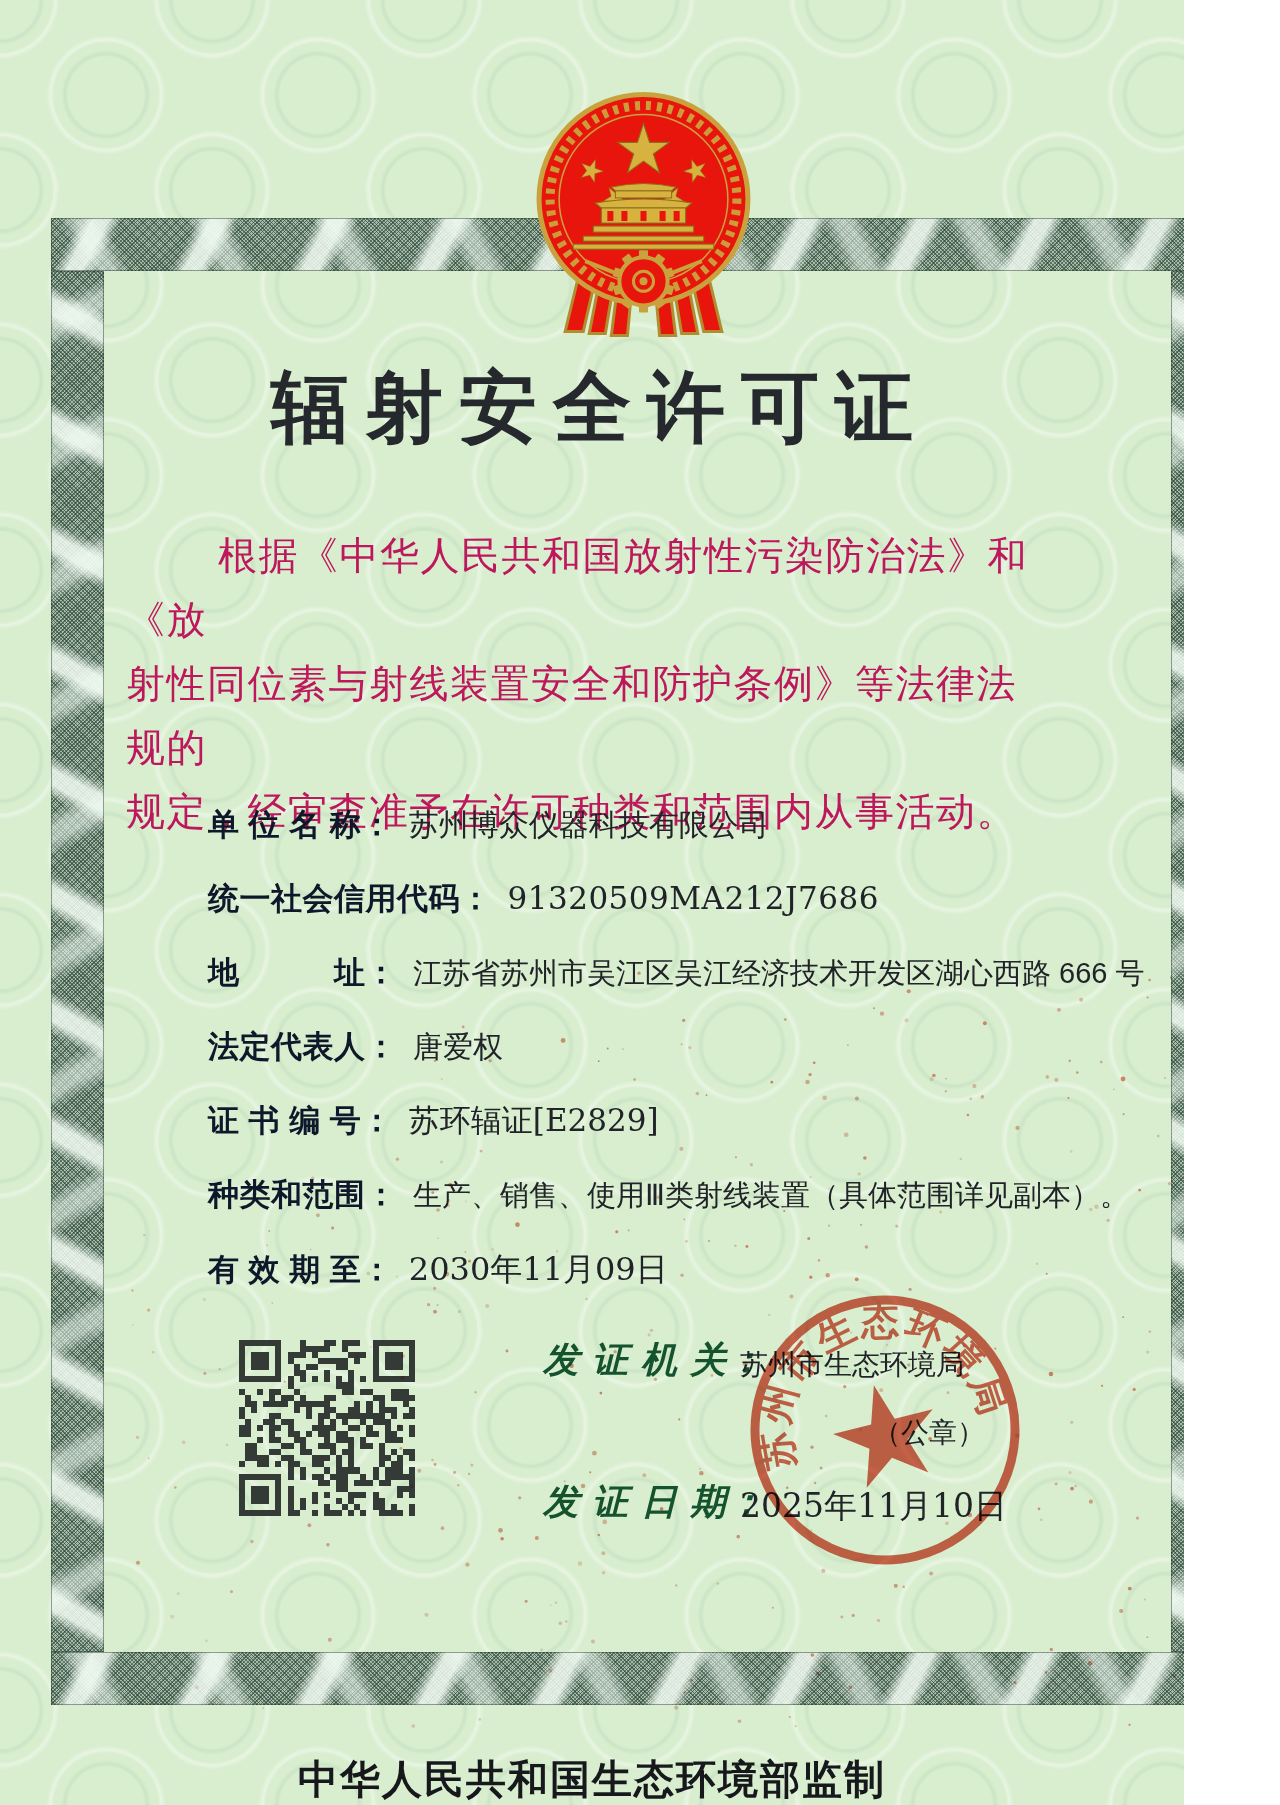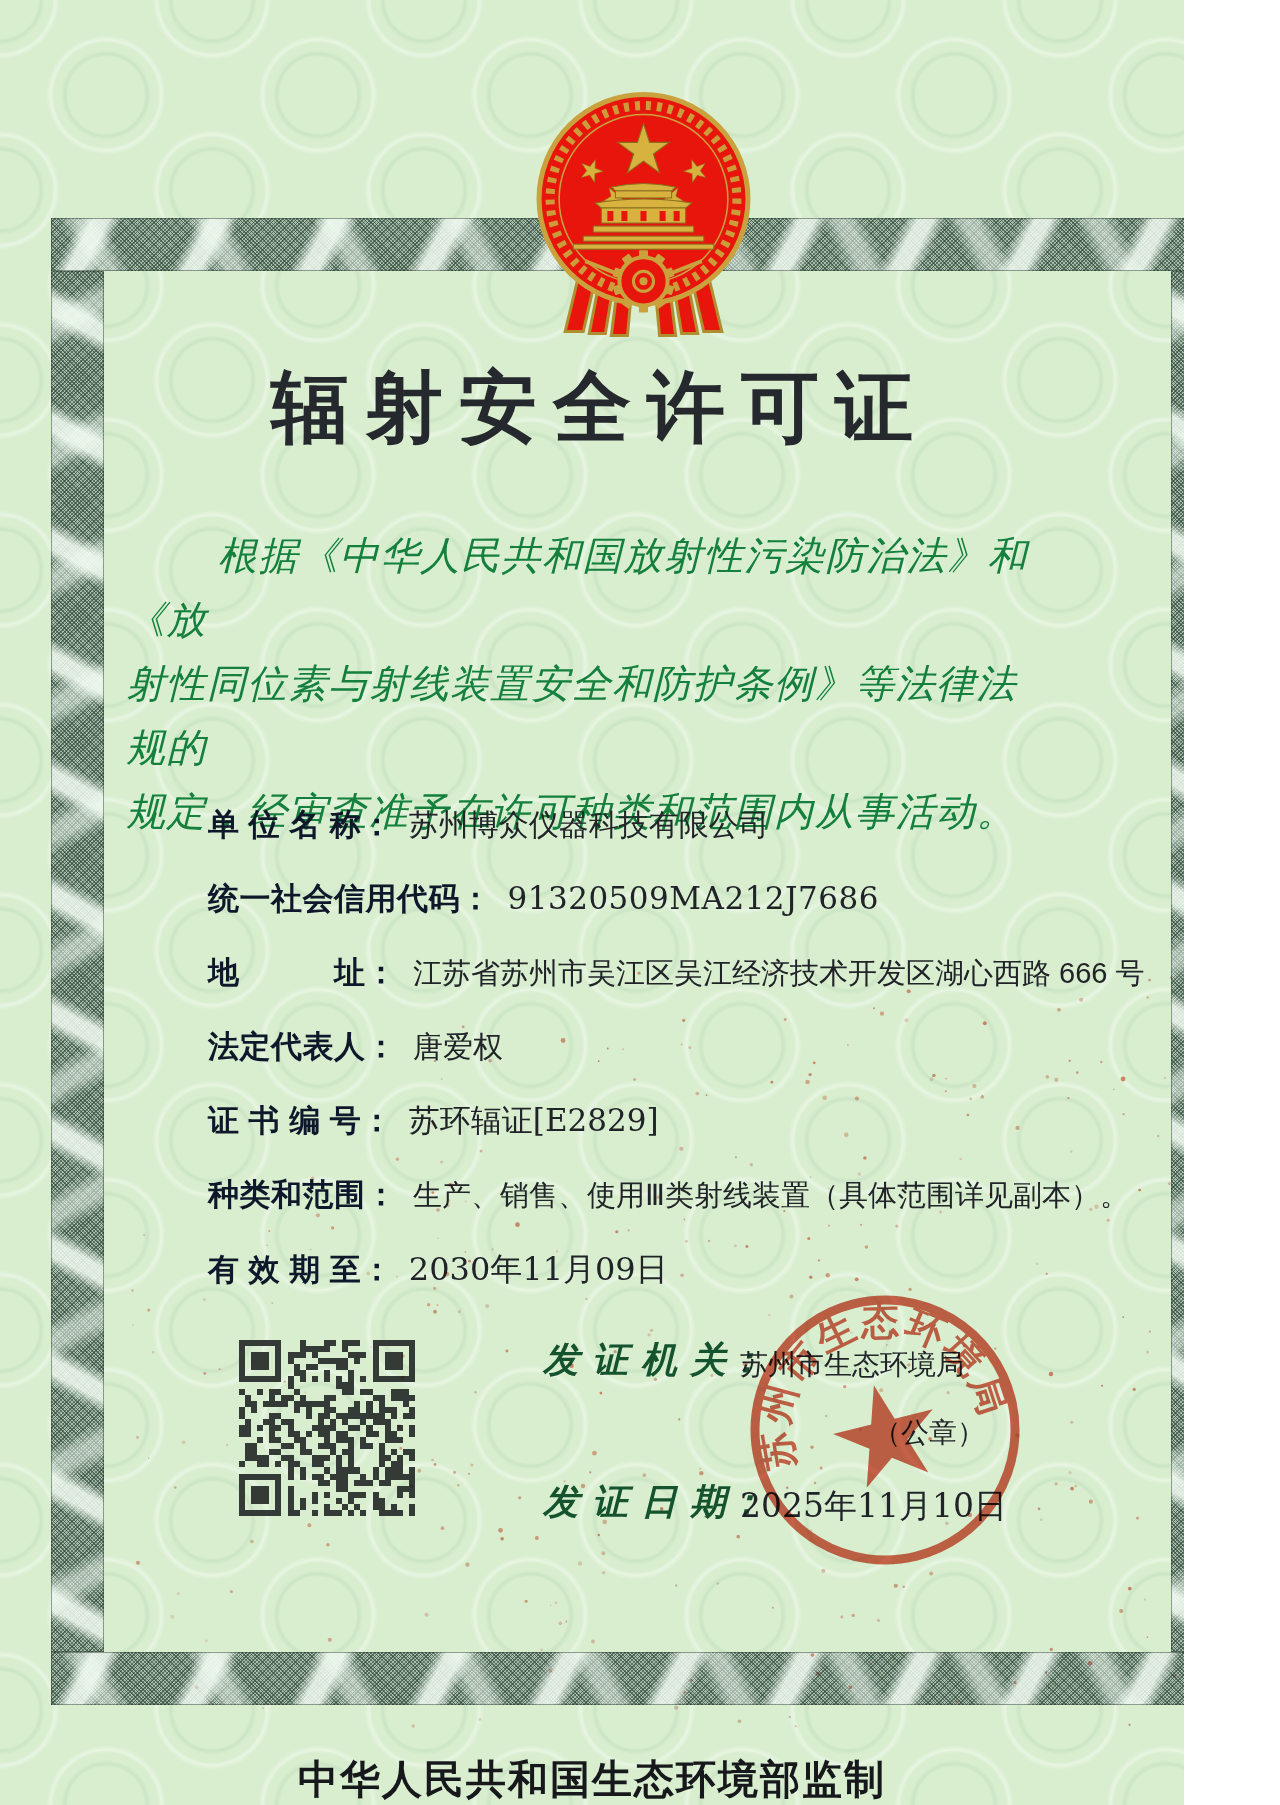--- a/index.html
+++ b/index.html
@@ -37,21 +37,21 @@
   .band-right{left:1171px;top:271px;width:53px;height:1381px;}
 
   .emblem{position:absolute;left:527px;top:84px;width:233px;height:254px;}
 
   .title{position:absolute;left:0;right:0;top:356px;text-align:center;
     font-family:"Liberation Serif",serif;font-weight:700;font-size:78px;
     letter-spacing:16px;padding-left:16px;color:#25282d;}
 
   .intro{position:absolute;left:126px;top:524px;width:906px;
     font-family:"Liberation Serif",serif;font-size:39px;line-height:64px;
-    letter-spacing:1.5px;color:#15803d;font-style:italic;}
+    letter-spacing:1.5px;color:#be185d;}
   .intro .l1{text-indent:92px;}
 
   .fields{position:absolute;left:208px;top:804px;width:980px;}
   .field-row{display:flex;align-items:baseline;height:40px;margin-bottom:34px;white-space:nowrap;}
   .f-label{font-weight:700;font-size:31px;letter-spacing:.5px;white-space:pre;color:#0f172a;}
   .f-value{margin-left:16px;color:#202328;}
   .v-hei{font-size:30px;}
   .v-hei-sm{font-size:29px;}
   .v-serif{font-family:"DejaVu Serif","Liberation Serif",serif;font-size:31px;letter-spacing:.5px;}
   .v-serif-mix{font-family:"DejaVu Serif","Liberation Serif",serif;font-size:31px;}

